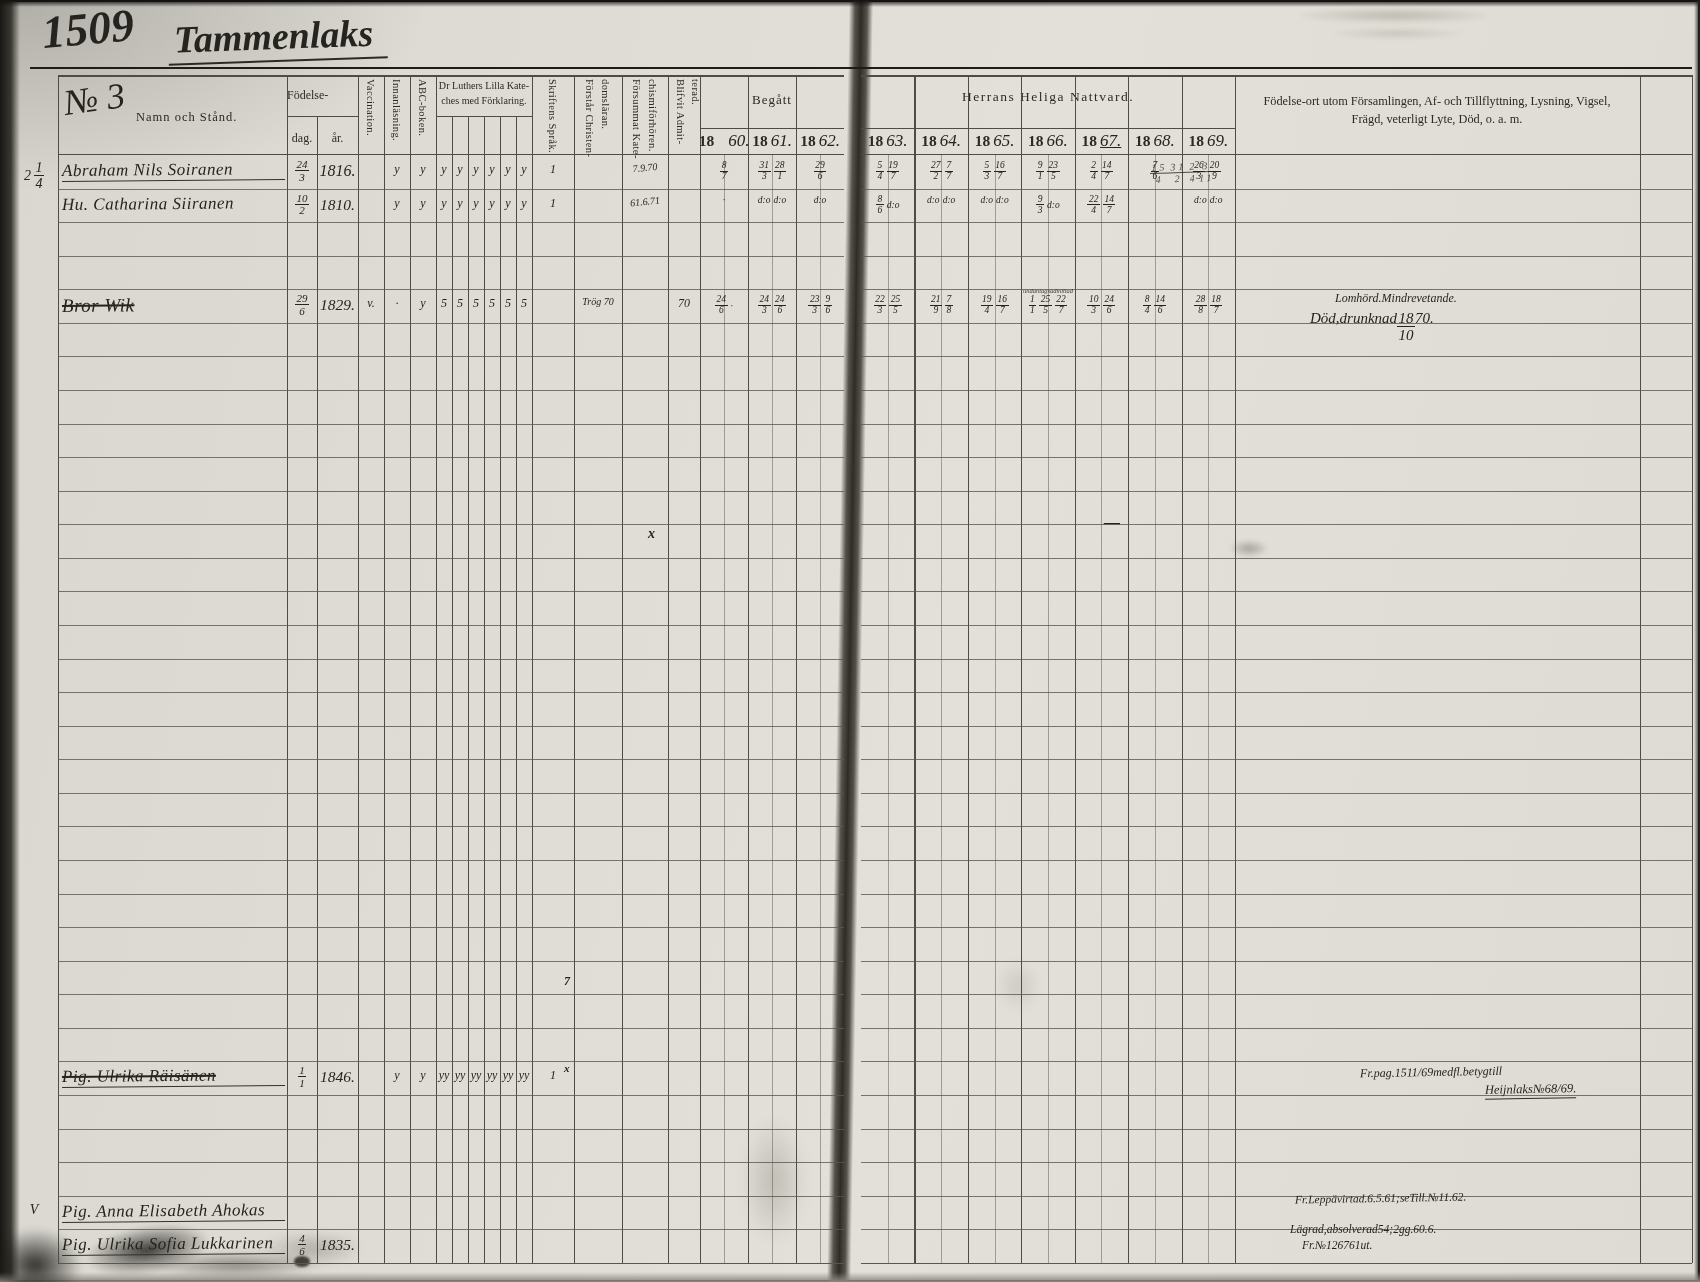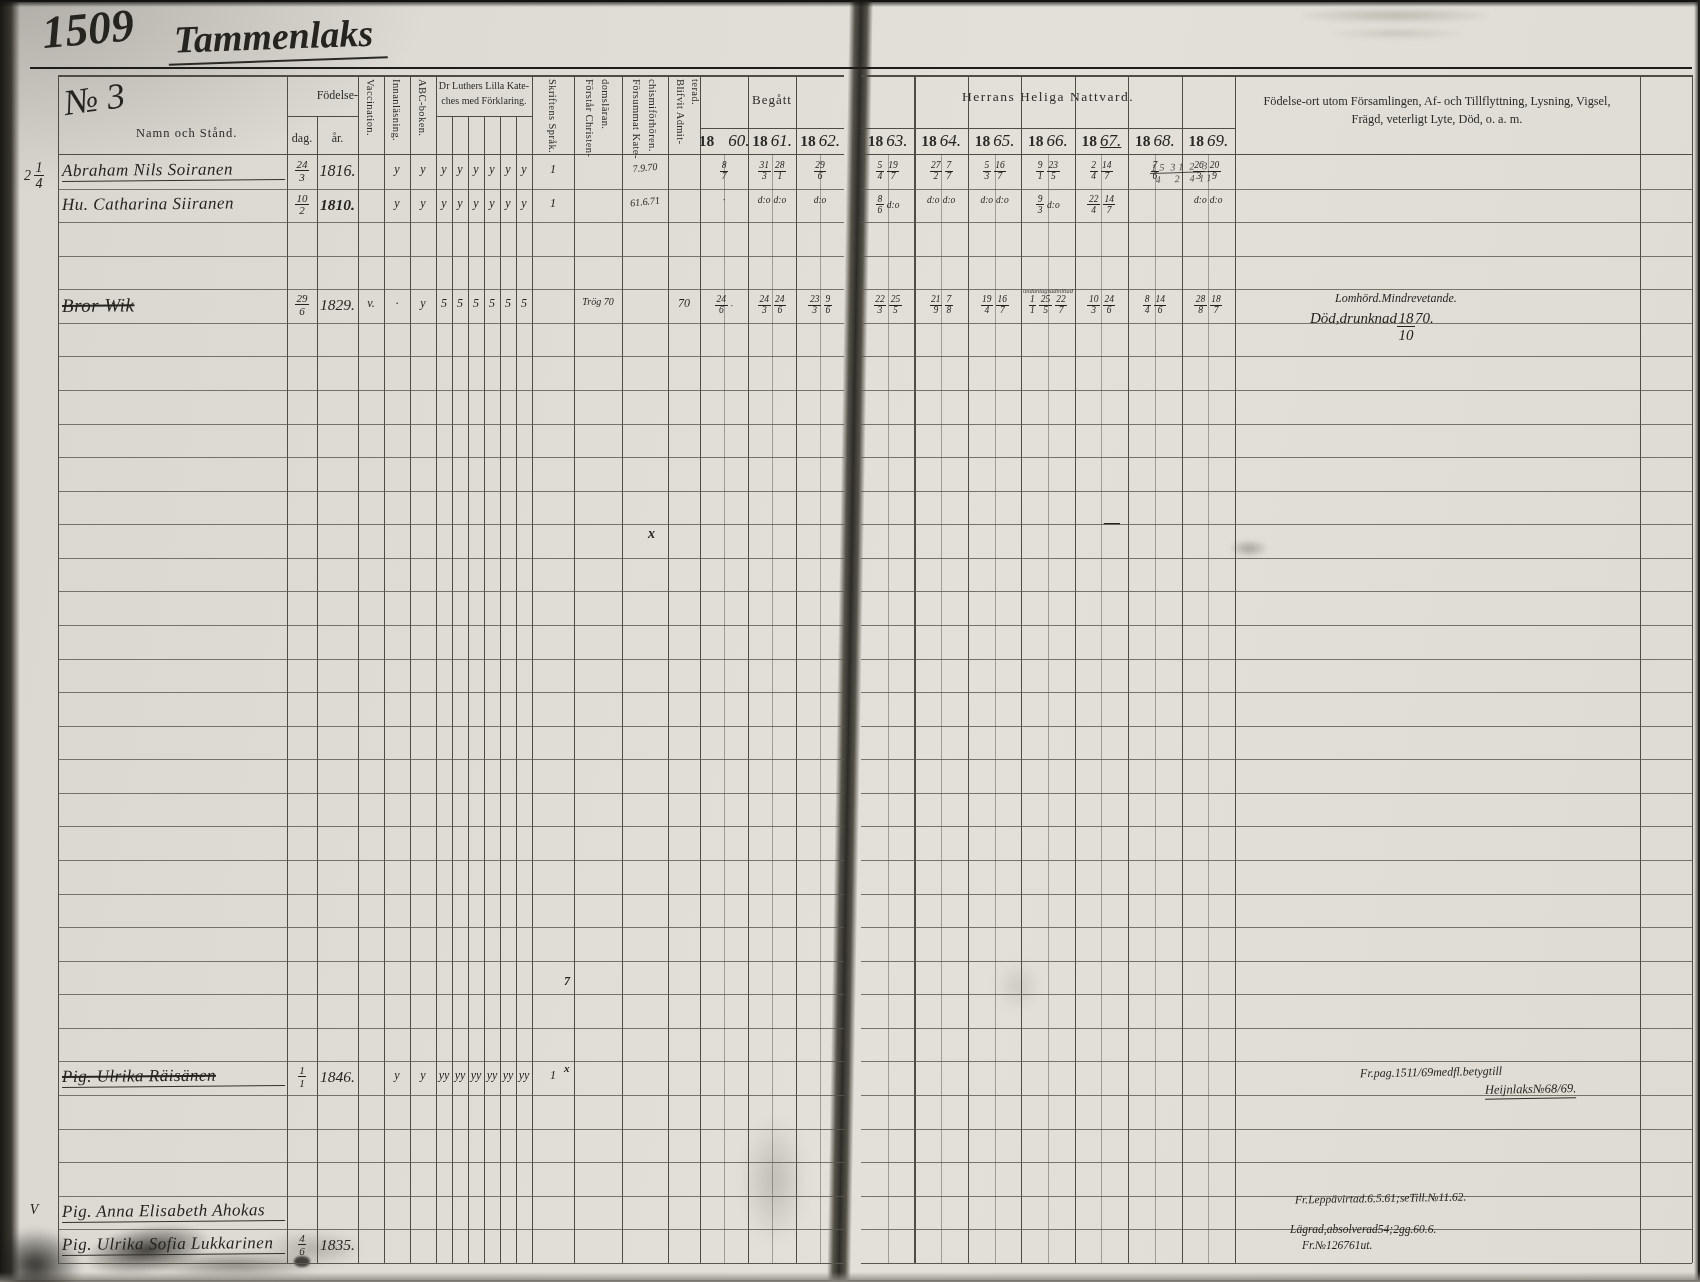--- a/index.html
+++ b/index.html
@@ -42,23 +42,23 @@
   <div class="abs" id="edge-left"></div>
   <div class="abs" id="edge-top"></div>
   <div class="abs" id="edge-right"></div>
   <div class="abs" id="edge-bottom"></div>
 
   <div class="abs hw" style="left:42px;top:2px;font-size:46px;font-weight:bold;transform:rotate(-5deg);">1509</div>
   <div class="abs hw" style="left:168px;top:14px;font-size:38px;font-weight:bold;transform:rotate(-2deg);border-bottom:2px solid #2c2a25;padding:0 14px 2px 6px;">Tammenlaks</div>
   <div class="abs hline" style="left:30px;top:67px;width:1662px;height:2.4px;background:#1d1c19;"></div>
 
   <div class="abs hw" style="left:64px;top:78px;font-size:36px;transform:rotate(-8deg);">№ 3</div>
-  <div class="abs pr" style="left:136px;top:110px;font-size:12.5px;letter-spacing:1px;margin-top:16px;">Namn och Stånd.</div>
-
-  <div class="abs pr" style="left:287px;top:88px;width:71px;text-align:right;font-size:12px;">Födelse-</div>
+  <div class="abs pr" style="left:136px;top:110px;font-size:12.5px;letter-spacing:1px;">Namn och Stånd.</div>
+
+  <div class="abs pr" style="left:287px;top:88px;width:71px;text-align:left;font-size:12px;">Födelse-</div>
   <div class="abs pr" style="left:287px;top:131px;width:30px;text-align:center;font-size:12px;">dag.</div>
   <div class="abs pr" style="left:317px;top:131px;width:41px;text-align:center;font-size:12px;">år.</div>
 
   <div class="abs vtext" style="left:364px;top:79px;">Vaccination.</div>
   <div class="abs vtext" style="left:390px;top:79px;">Innanläsning.</div>
   <div class="abs vtext" style="left:416px;top:79px;">ABC-boken.</div>
 
   <div class="abs pr nowrap" style="left:436px;top:80px;width:96px;text-align:center;font-size:10.6px;transform:scaleX(.95);">Dr Luthers Lilla Kate-</div>
   <div class="abs pr nowrap" style="left:436px;top:95px;width:96px;text-align:center;font-size:10.6px;transform:scaleX(.95);">ches med Förklaring.</div>
 
@@ -384,21 +384,21 @@
         <span class="fn">3</span>
         <span class="fd">11</span>
       </span></div>
     <div class="abs hw nowrap" style="left: 62px; top: 193.57px; width: 223px; font-size: 17px; transform: rotate(-0.5deg); letter-spacing: 0.5px;"><span>Hu. Catharina Siiranen</span></div>
     <div class="abs hw ycell" style="left: 287px; top: 192.57px; width: 30px; font-size: 11px;">
       <span class="frac">
         <span class="fn">10</span>
         <span class="fd">2</span>
       </span>
     </div>
-    <div class="abs hw ycell" style="left: 317px; top: 195.57px; width: 41px; font-size: 15.5px; font-weight: bold;">1810.</div>
+    <div class="abs hw ycell" style="left: 317px; top: 195.57px; width: 41px; font-size: 15.5px;">1810.</div>
     <div class="abs hw ycell" style="left: 384px; top: 195.57px; width: 26px; font-size: 12px;">
       <span class="nowrap">y</span>
     </div>
     <div class="abs hw ycell" style="left: 410px; top: 195.57px; width: 26px; font-size: 12px;">
       <span class="nowrap">y</span>
     </div>
     <div class="abs hw ycell" style="left: 436px; top: 195.57px; width: 16px; font-size: 12px;">
       <span class="nowrap">y</span>
     </div>
     <div class="abs hw ycell" style="left: 452px; top: 195.57px; width: 16px; font-size: 12px;">

